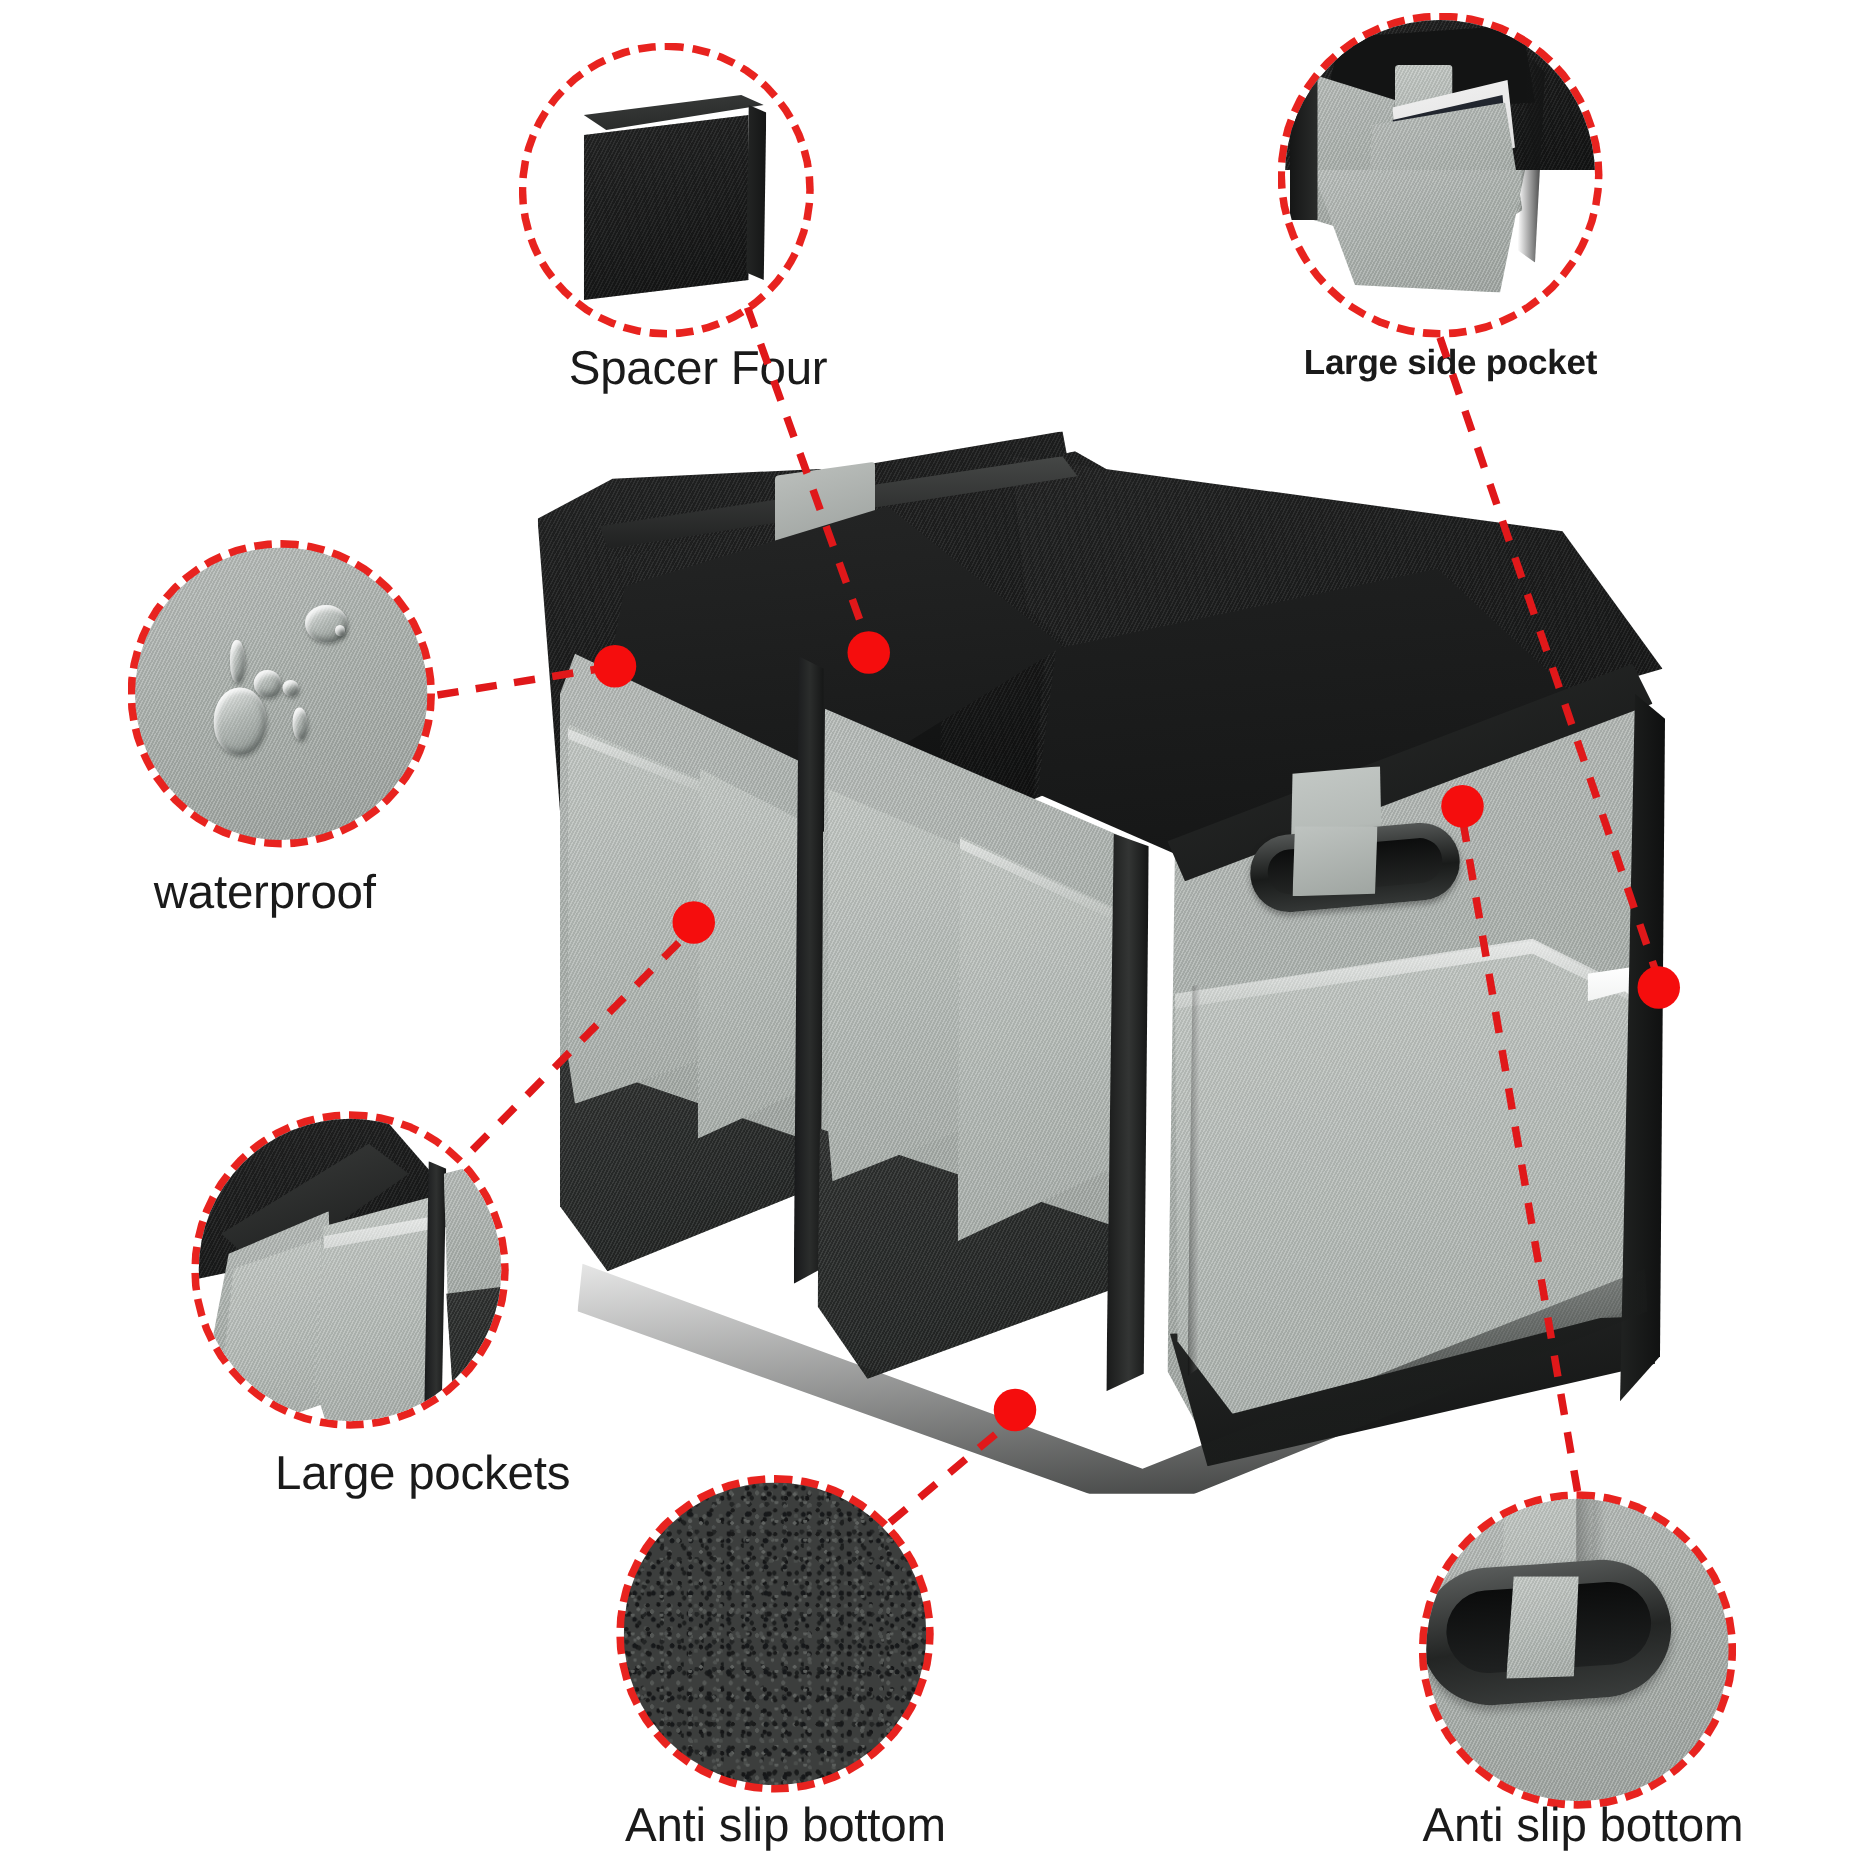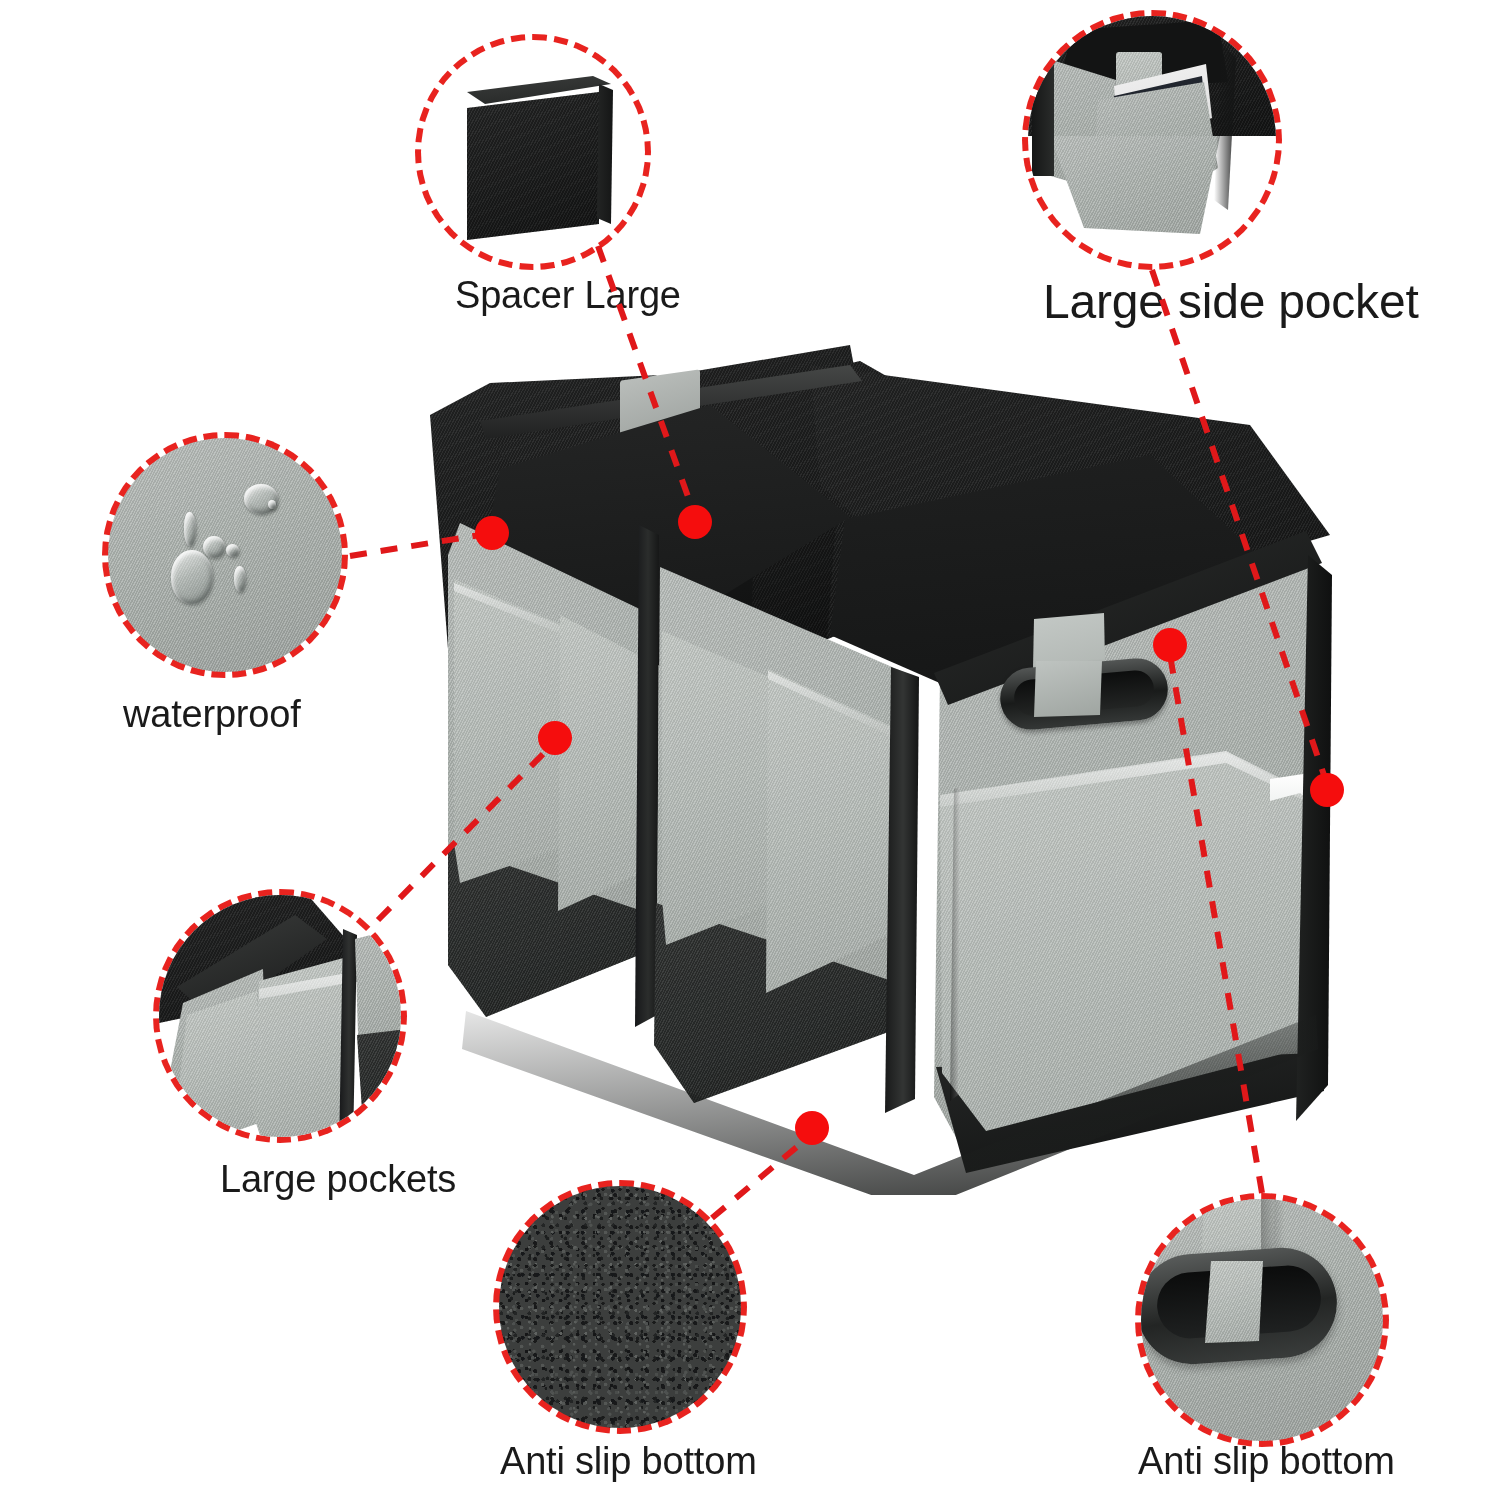--- a/index.html
+++ b/index.html
@@ -248,21 +248,21 @@
       <div class="abs black-fab" style="left:46px;top:52px;width:132px;height:148px;
                   clip-path:polygon(0px 16px, 132px 0px, 132px 132px, 0px 148px);"></div>
       <div class="abs" style="left:44px;top:30px;width:148px;height:40px;
                   background:linear-gradient(175deg,#3f4140,#202221);
                   clip-path:polygon(2px 22px, 128px 6px, 146px 14px, 20px 34px);"></div>
       <div class="abs" style="left:168px;top:36px;width:26px;height:164px;
                   background:linear-gradient(90deg,#2a2c2b,#131414);
                   clip-path:polygon(10px 8px, 24px 14px, 22px 148px, 8px 142px);"></div>
     </div>
   </div>
-  <div class="label" style="left:455px;top:274px;font-size:38px;">Spacer Large</div>
+  <div class="label" style="left:455px;top:274px;font-size:38px;">Spacer Four</div>
 
   <div class="callout" style="left:1022px;top:10px;width:260px;height:260px;">
     <div class="inner" style="background:#fff;">
       <div class="abs black-fab" style="left:-10px;top:-10px;width:280px;height:130px;"></div>
       <div class="abs" style="left:30px;top:4px;width:170px;height:72px;background:#131414;
                   clip-path:polygon(14px 10px, 160px 0px, 170px 62px, 0px 72px);"></div>
       <div class="abs grey-fab" style="left:14px;top:38px;width:78px;height:160px;
                   clip-path:polygon(10px 6px, 74px 26px, 70px 140px, 2px 120px);border-radius:6px;"></div>
       <div class="abs grey-fab-lt" style="left:88px;top:36px;width:46px;height:76px;border-radius:3px;"></div>
 
@@ -283,21 +283,21 @@
                   border-radius:8px;box-shadow:0 2px 6px rgba(0,0,0,.25);"></div>
       <div class="abs grey-fab" style="left:22px;top:120px;width:180px;height:120px;
                   clip-path:polygon(0px 0px, 170px 0px, 150px 98px, 34px 92px);"></div>
       <div class="abs" style="left:186px;top:24px;width:24px;height:186px;
                   background:linear-gradient(90deg,#26282700,#141515);
                   clip-path:polygon(8px 4px, 22px 18px, 14px 170px, 0px 160px);"></div>
       <div class="abs" style="left:4px;top:30px;width:22px;height:130px;
                   background:linear-gradient(90deg,#151616,#2a2c2b);"></div>
     </div>
   </div>
-  <div class="label" style="left:1043px;top:274px;font-size:48px;">Large side pocket</div>
+  <div class="label" style="left:1043px;top:274px;font-size:28px;font-weight:bold;">Large side pocket</div>
 
   <div class="callout" style="left:102px;top:432px;width:246px;height:246px;">
     <div class="inner grey-fab">
       <div class="drop" style="left:136px;top:46px;width:34px;height:30px;"></div>
       <div class="drop" style="left:63px;top:112px;width:42px;height:54px;border-radius:50% 50% 52% 48%;"></div>
       <div class="drop" style="left:95px;top:98px;width:22px;height:22px;"></div>
       <div class="drop" style="left:118px;top:106px;width:13px;height:13px;"></div>
       <div class="drop" style="left:126px;top:128px;width:12px;height:26px;border-radius:46% 54% 50% 50%;"></div>
       <div class="drop" style="left:76px;top:74px;width:12px;height:34px;border-radius:45% 55% 52% 48%;"></div>
       <div class="drop" style="left:160px;top:62px;width:8px;height:9px;"></div>

